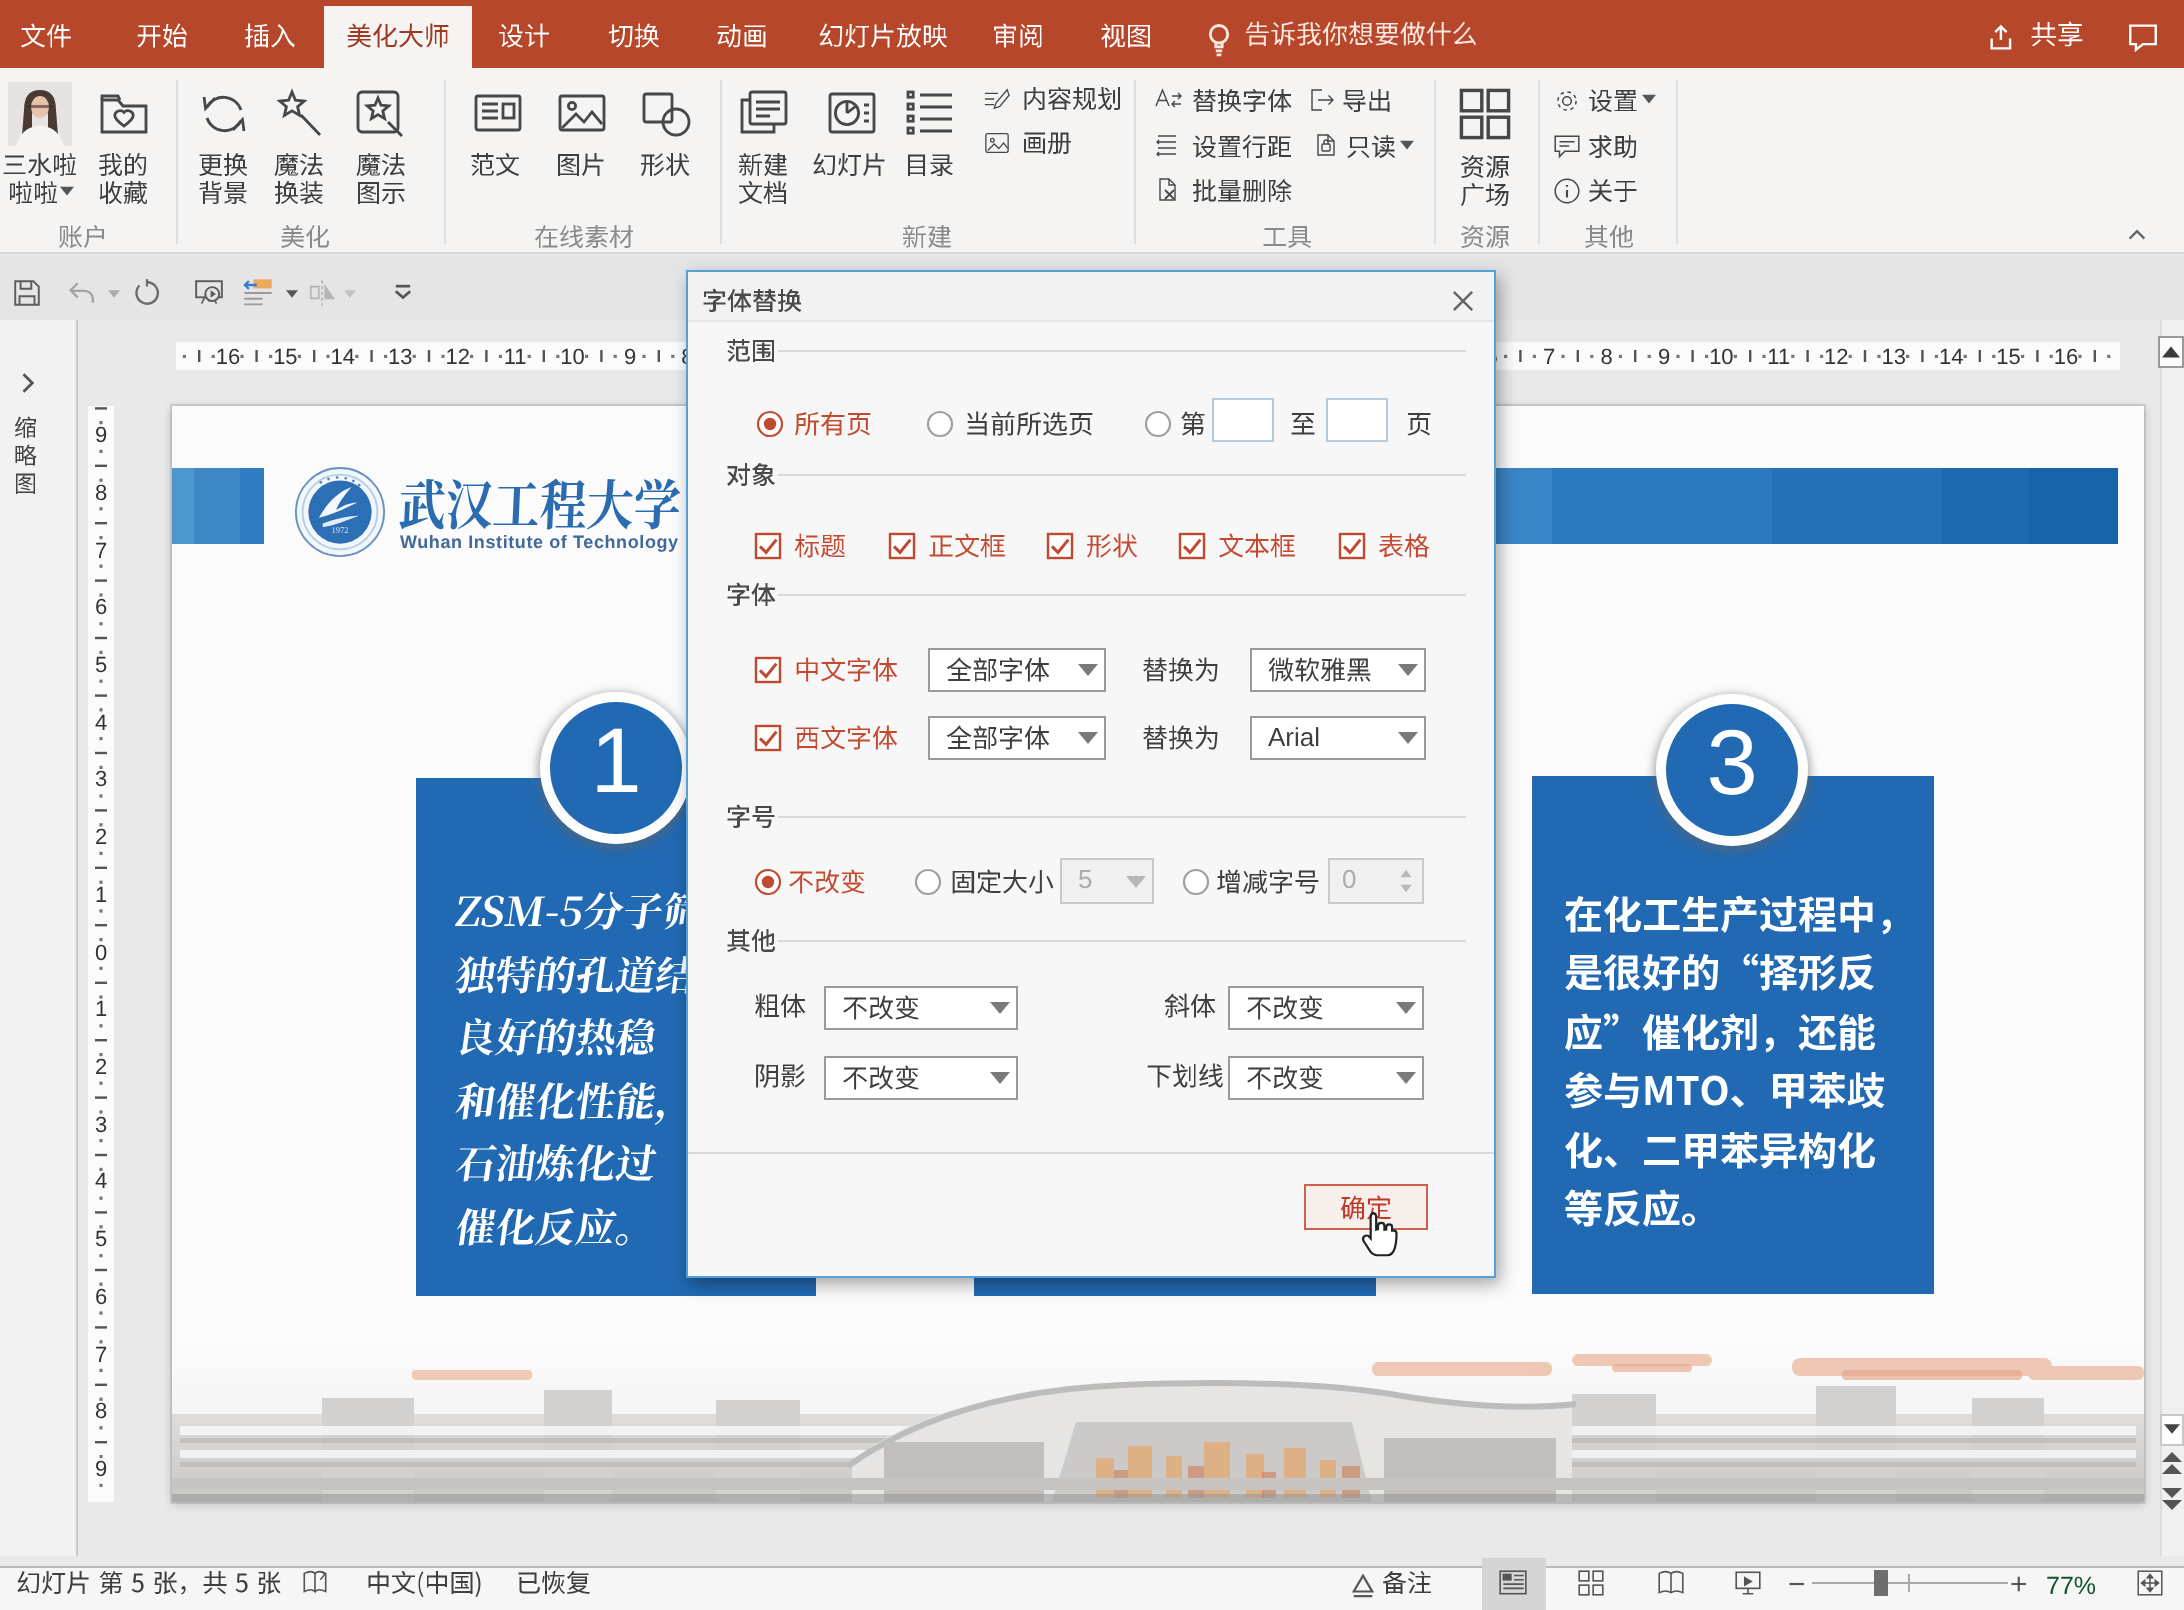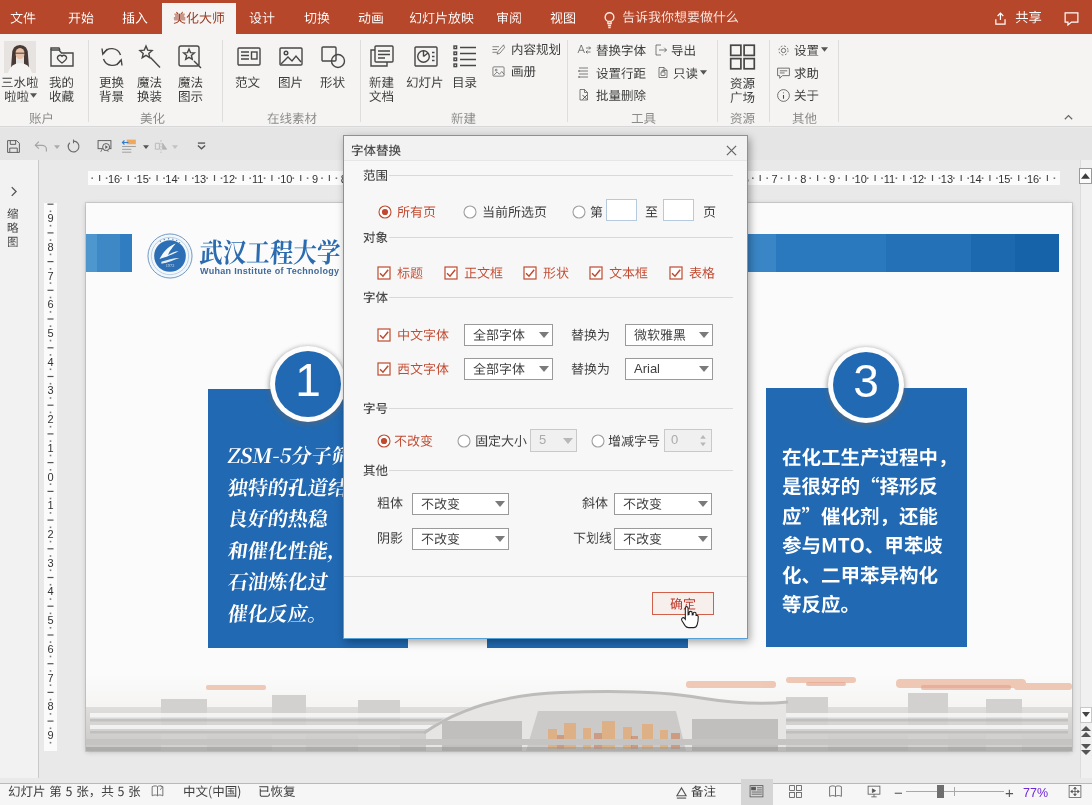--- a/index.html
+++ b/index.html
@@ -1067,21 +1067,21 @@
       <rect x="3" y="4" width="22" height="15"></rect>
       <path d="M11 9l6 3.5-6 3.5z" fill="#555"></path>
       <path d="M9 24h10M14 19v5"></path>
     </g>
   </svg>
 <div class="lat" style="left:894px;top:784px;font-size:15px;color:#555">−</div>
 <div class="a" style="left:906px;top:791px;width:98px;height:1px;background:#a8a8a8"></div>
 <div class="a" style="left:954px;top:787px;width:1px;height:9px;background:#a8a8a8"></div>
 <div class="a" style="left:937px;top:785px;width:7px;height:13px;background:#6e6e6e"></div>
 <div class="lat" style="left:1005px;top:784px;font-size:15px;color:#555">+</div>
-<div class="lat" style="left:1023px;top:786px;font-size:12.5px;color:#6d28d9">77%</div>
+<div class="lat" style="left:1023px;top:786px;font-size:12.5px;color:#14532d">77%</div>
 <svg class="a" viewBox="0 0 28 28" style="left:1067px;top:784px;width:16px;height:15px">
     <g fill="none" stroke="#555" stroke-width="1.4">
       <rect x="3" y="3" width="22" height="22"></rect>
       <path d="M14 6v16M6 14h16" stroke-dasharray="0"></path>
       <path d="M14 6l-2.5 3h5zM14 22l-2.5-3h5zM6 14l3-2.5v5zM22 14l-3-2.5v5z" fill="#555"></path>
     </g>
   </svg>
 <div class="a" style="left:343px;top:135px;width:405px;height:504px;background:#f7f7f7;
 border:1px solid #56a0d8;box-shadow:2px 3px 8px rgba(0,0,0,0.35)"></div>
 <div class="a" style="left:344px;top:136px;width:403px;height:24px;background:#f2f2f2"></div>

